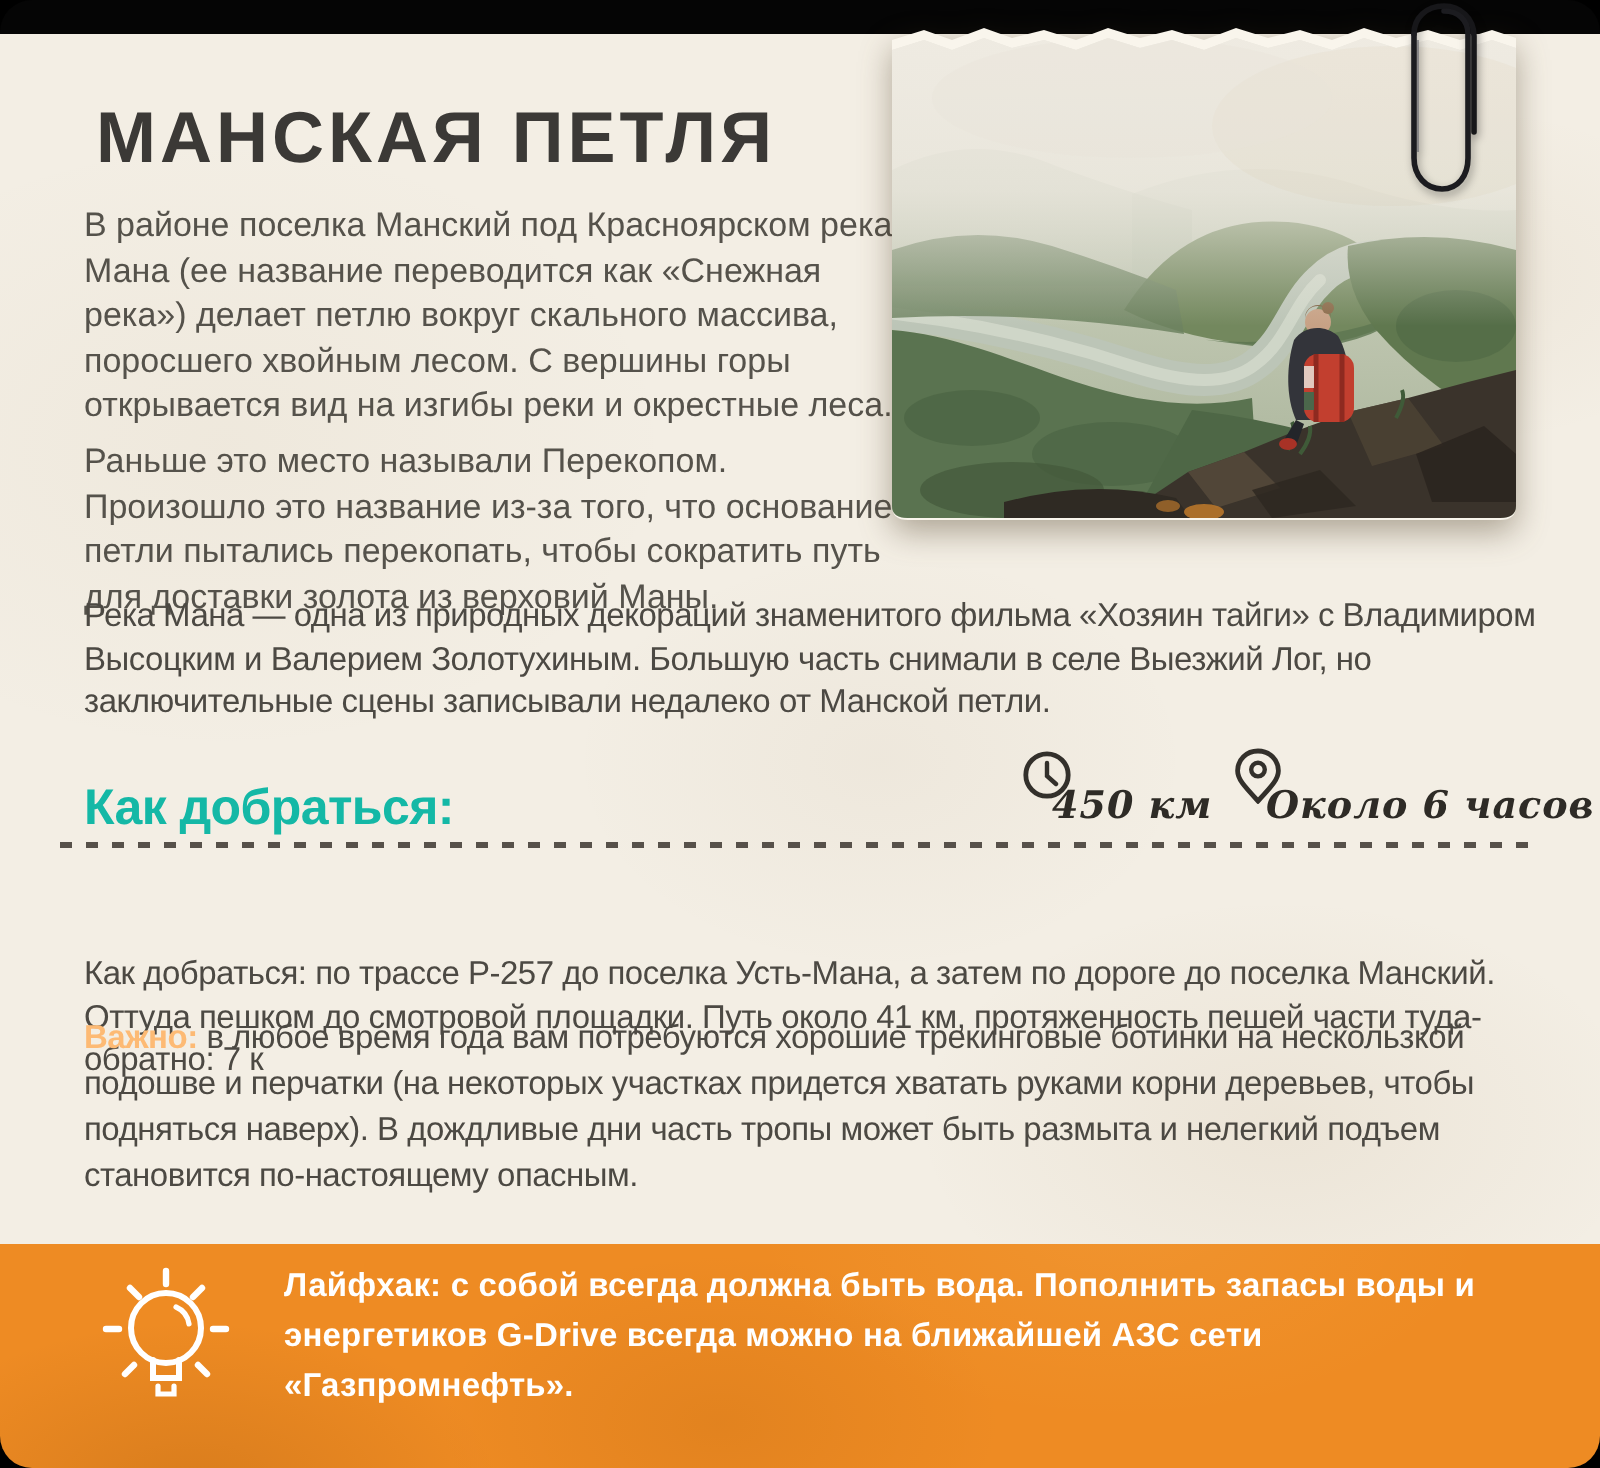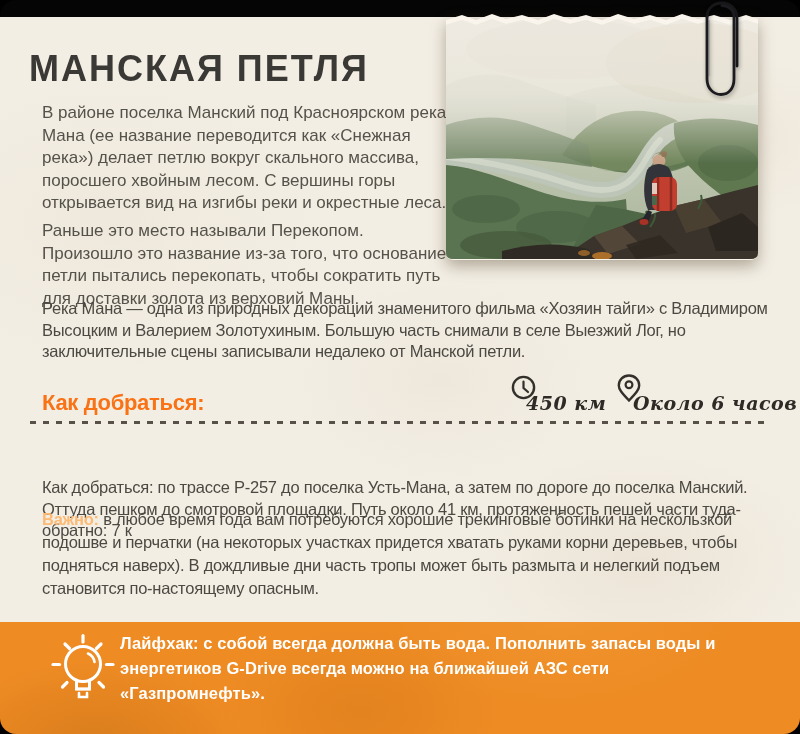--- a/index.html
+++ b/index.html
@@ -11,55 +11,55 @@
   .paper{
     position:absolute;left:0;top:17px;width:800px;height:605px;
     background:
       radial-gradient(260px 160px at 80% 90%, rgba(150,112,60,.08), transparent 70%),
       radial-gradient(320px 220px at 14% 34%, rgba(160,130,80,.05), transparent 70%),
       radial-gradient(220px 150px at 55% 60%, rgba(140,110,70,.05), transparent 70%),
       radial-gradient(180px 120px at 92% 20%, rgba(150,115,65,.06), transparent 70%),
       #f3eee4;
   }
   .title{
-    position:absolute;left:29px;top:48px;margin:0;
+    position:absolute;left:48px;top:48px;margin:0;
     font-size:36px;font-weight:bold;letter-spacing:2px;color:#3b3936;
   }
   .para{position:absolute;margin:0;color:#55524b;font-size:17px;line-height:22.5px;}
   .p1{left:42px;top:102px;width:414px;}
   .p2{left:42px;top:220px;width:414px;}
   .cond{font-size:16.5px;line-height:21.5px;letter-spacing:-0.25px;color:#4c4943;}
   .p3{left:42px;top:298px;width:726px;}
   .p4{left:42px;top:437px;width:726px;margin-top:40px;}
   .p5{left:42px;top:508px;width:726px;line-height:23px;}
   .p5 b{color:#fdba74;}
   .route-heading{
     position:absolute;left:42px;top:390px;margin:0;
-    font-size:22px;font-weight:bold;letter-spacing:-0.3px;color:#f97316;
+    font-size:25px;font-weight:bold;letter-spacing:-0.3px;color:#14b8a6;
   }
   .stat-icon{position:absolute;}
   .stat-value{
     position:absolute;top:392px;margin:0;
     font-family:"DejaVu Serif",serif;font-style:italic;font-weight:bold;
     font-size:19px;color:#2e2b26;letter-spacing:0.5px;white-space:nowrap;text-align:center;
   }
   .v-dist{left:526px;}
   .v-dur{left:633px;}
   .dotted{
     position:absolute;left:30px;top:421px;width:740px;height:3px;
     background:repeating-linear-gradient(90deg,#57514a 0 6px,transparent 6px 13px);
   }
   .footer{
     position:absolute;left:0;bottom:0;width:800px;height:112px;
     background:
       radial-gradient(220px 120px at 12% 110%, rgba(120,60,0,.18), transparent 70%),
       radial-gradient(260px 140px at 70% -10%, rgba(255,210,130,.12), transparent 70%),
       radial-gradient(200px 120px at 45% 80%, rgba(140,70,0,.12), transparent 70%),
       #ee8b23;
-    display:flex;align-items:center;padding:0 40px 20px 46px;box-sizing:border-box;
+    display:flex;align-items:center;padding:0 40px 20px 46px;box-sizing:border-box;gap:22px;
   }
   .tip-text{
     margin:0;max-width:612px;color:#fff;font-weight:bold;
     font-size:16.5px;line-height:25px;letter-spacing:0.1px;
   }
   .photo{position:absolute;left:446px;top:13px;width:312px;height:247px;
     filter:drop-shadow(0 6px 8px rgba(70,55,30,.40));}
   .clip{position:absolute;left:698px;top:0px;width:46px;height:99px;
     filter:drop-shadow(1px 2px 2px rgba(0,0,0,.35));}
   .bulb{flex:0 0 auto;}

